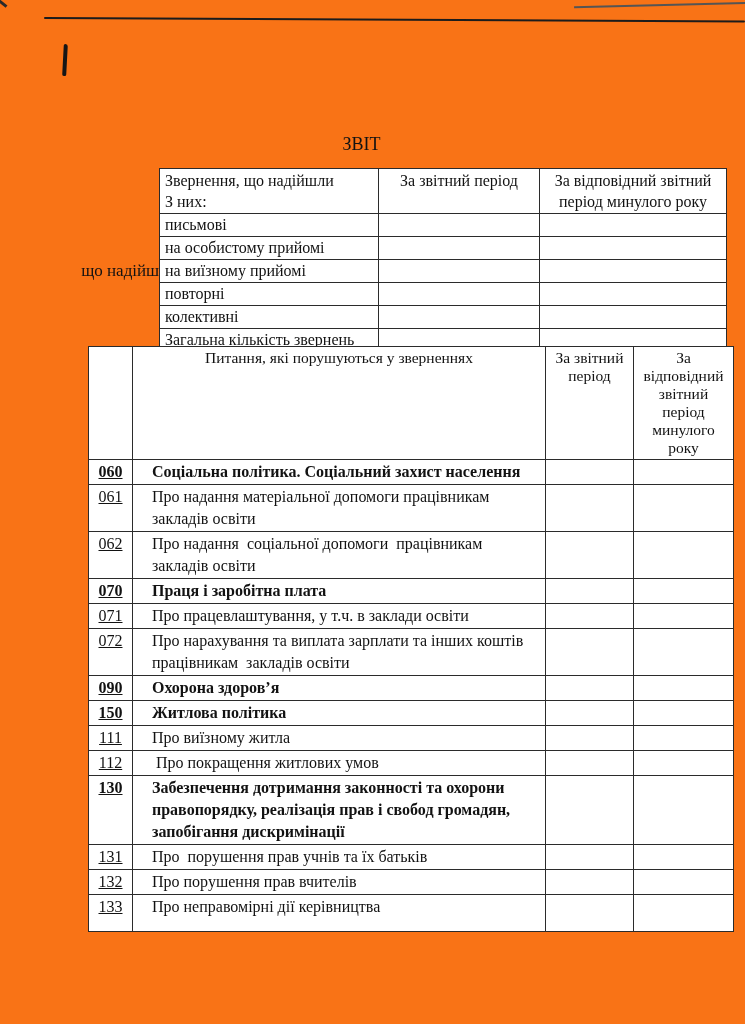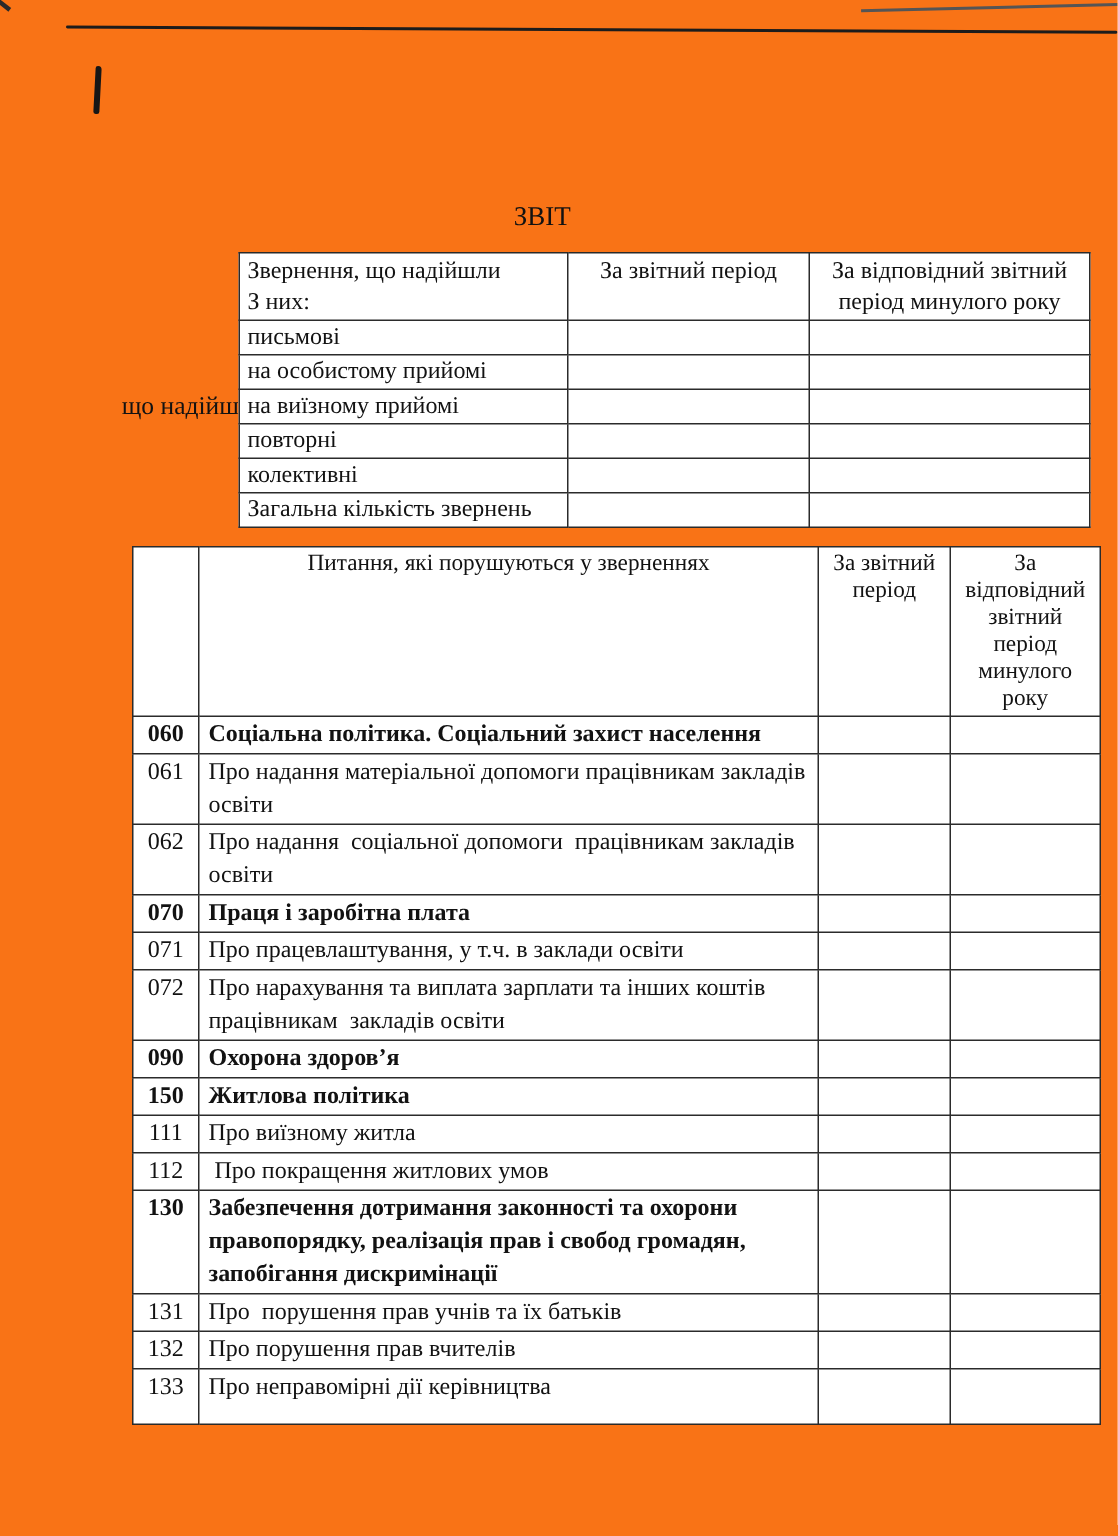--- a/index.html
+++ b/index.html
@@ -37,25 +37,25 @@
     font-weight:normal;text-align:left;overflow:hidden;}
 
   
   .t-appeals{left:159px;top:168px;width:567px;}
   .t-appeals th{line-height:21px;}
   .t-appeals td{line-height:20px;height:20px;margin-left:44px;}
   .t-appeals .hdr-c{text-align:center;}
   .t-appeals td.val{padding:1px 2px;}
 
   
-  .t-questions{left:88px;top:364px;width:645px;}
+  .t-questions{left:88px;top:346px;width:645px;}
   .t-questions th{line-height:18px;font-size:15.5px;text-align:center;height:106px;padding:2px 3px;}
   .t-questions td{line-height:22px;}
-  .t-questions td.code{text-align:center;padding:1px 2px;}
-  .t-questions td.q{white-space:pre-wrap;padding:1px 4px 1px 6px;font-family:Liberation Serif, serif;}
+  .t-questions td.code{text-align:center;padding:1px 2px;text-decoration:underline;}
+  .t-questions td.q{white-space:pre-wrap;padding:1px 4px 1px 19px;font-family:Liberation Serif, serif;}
   .t-questions tr.bold td{font-weight:bold;}
   .t-questions tr.last td{height:34px;}
 </style>
 </head>
 <body>
 
 <div class="page">
 
   <div class="art-top-line"></div>
   <div class="art-top-right-line"></div>

